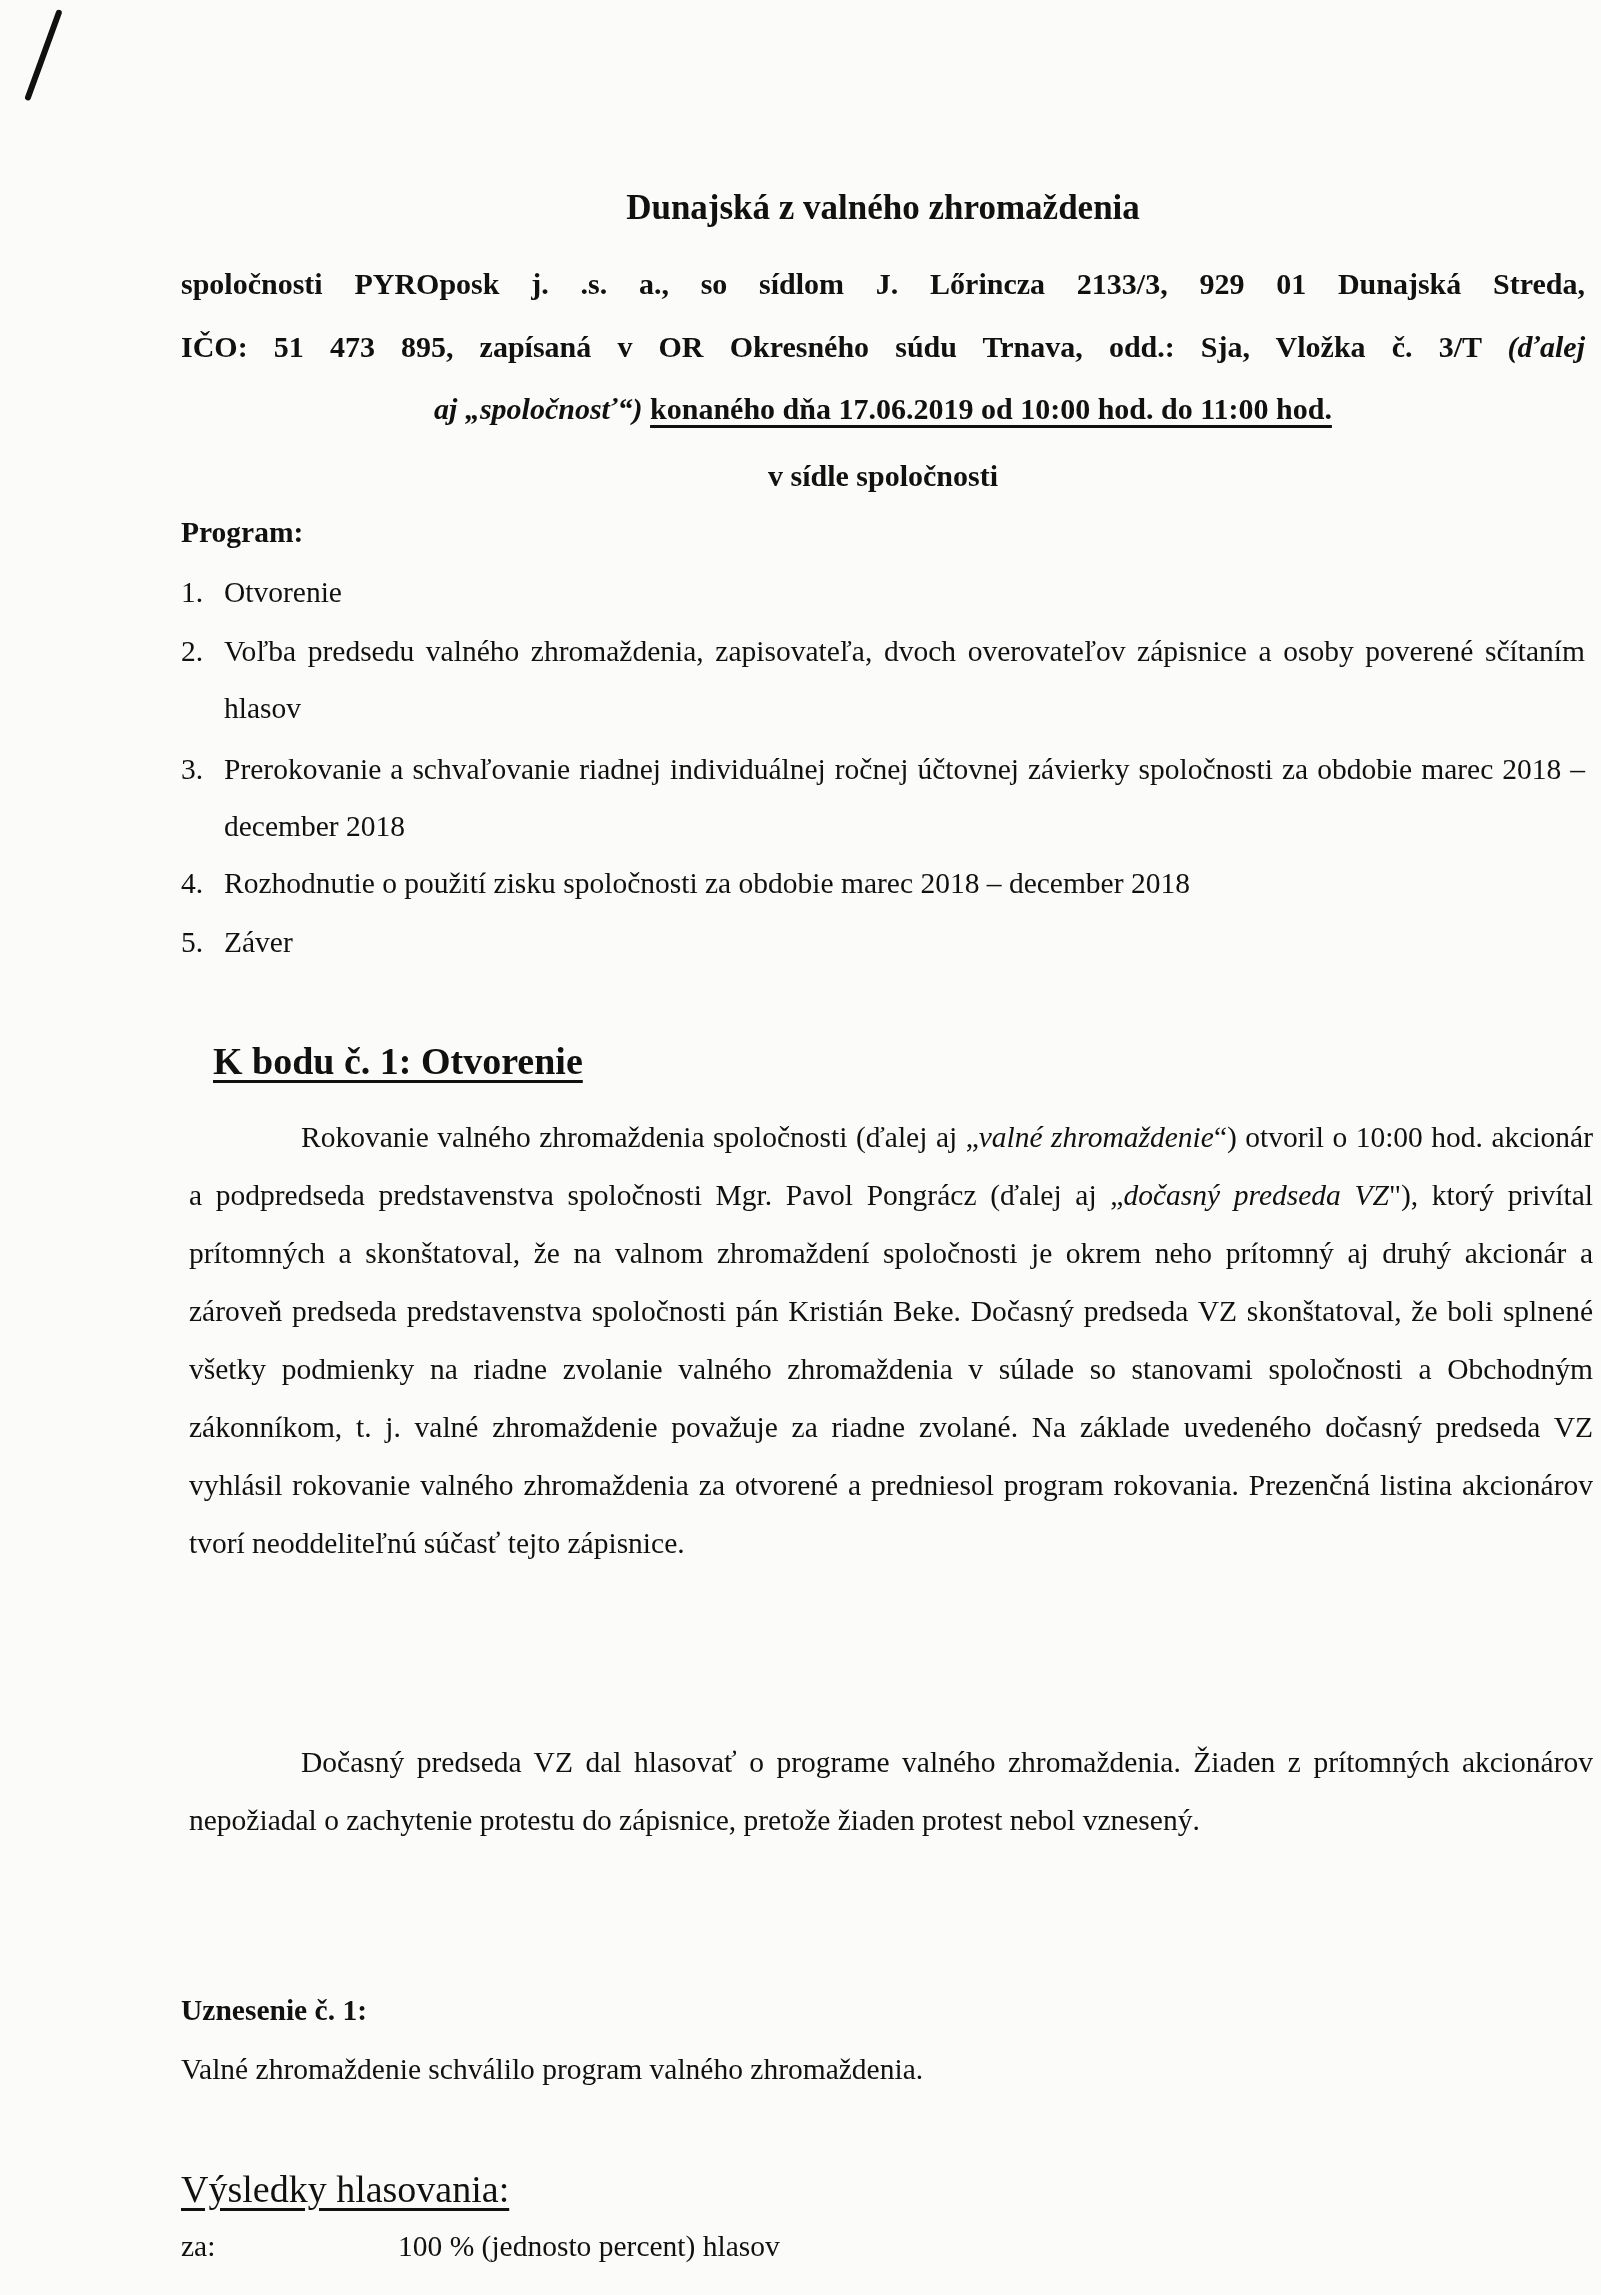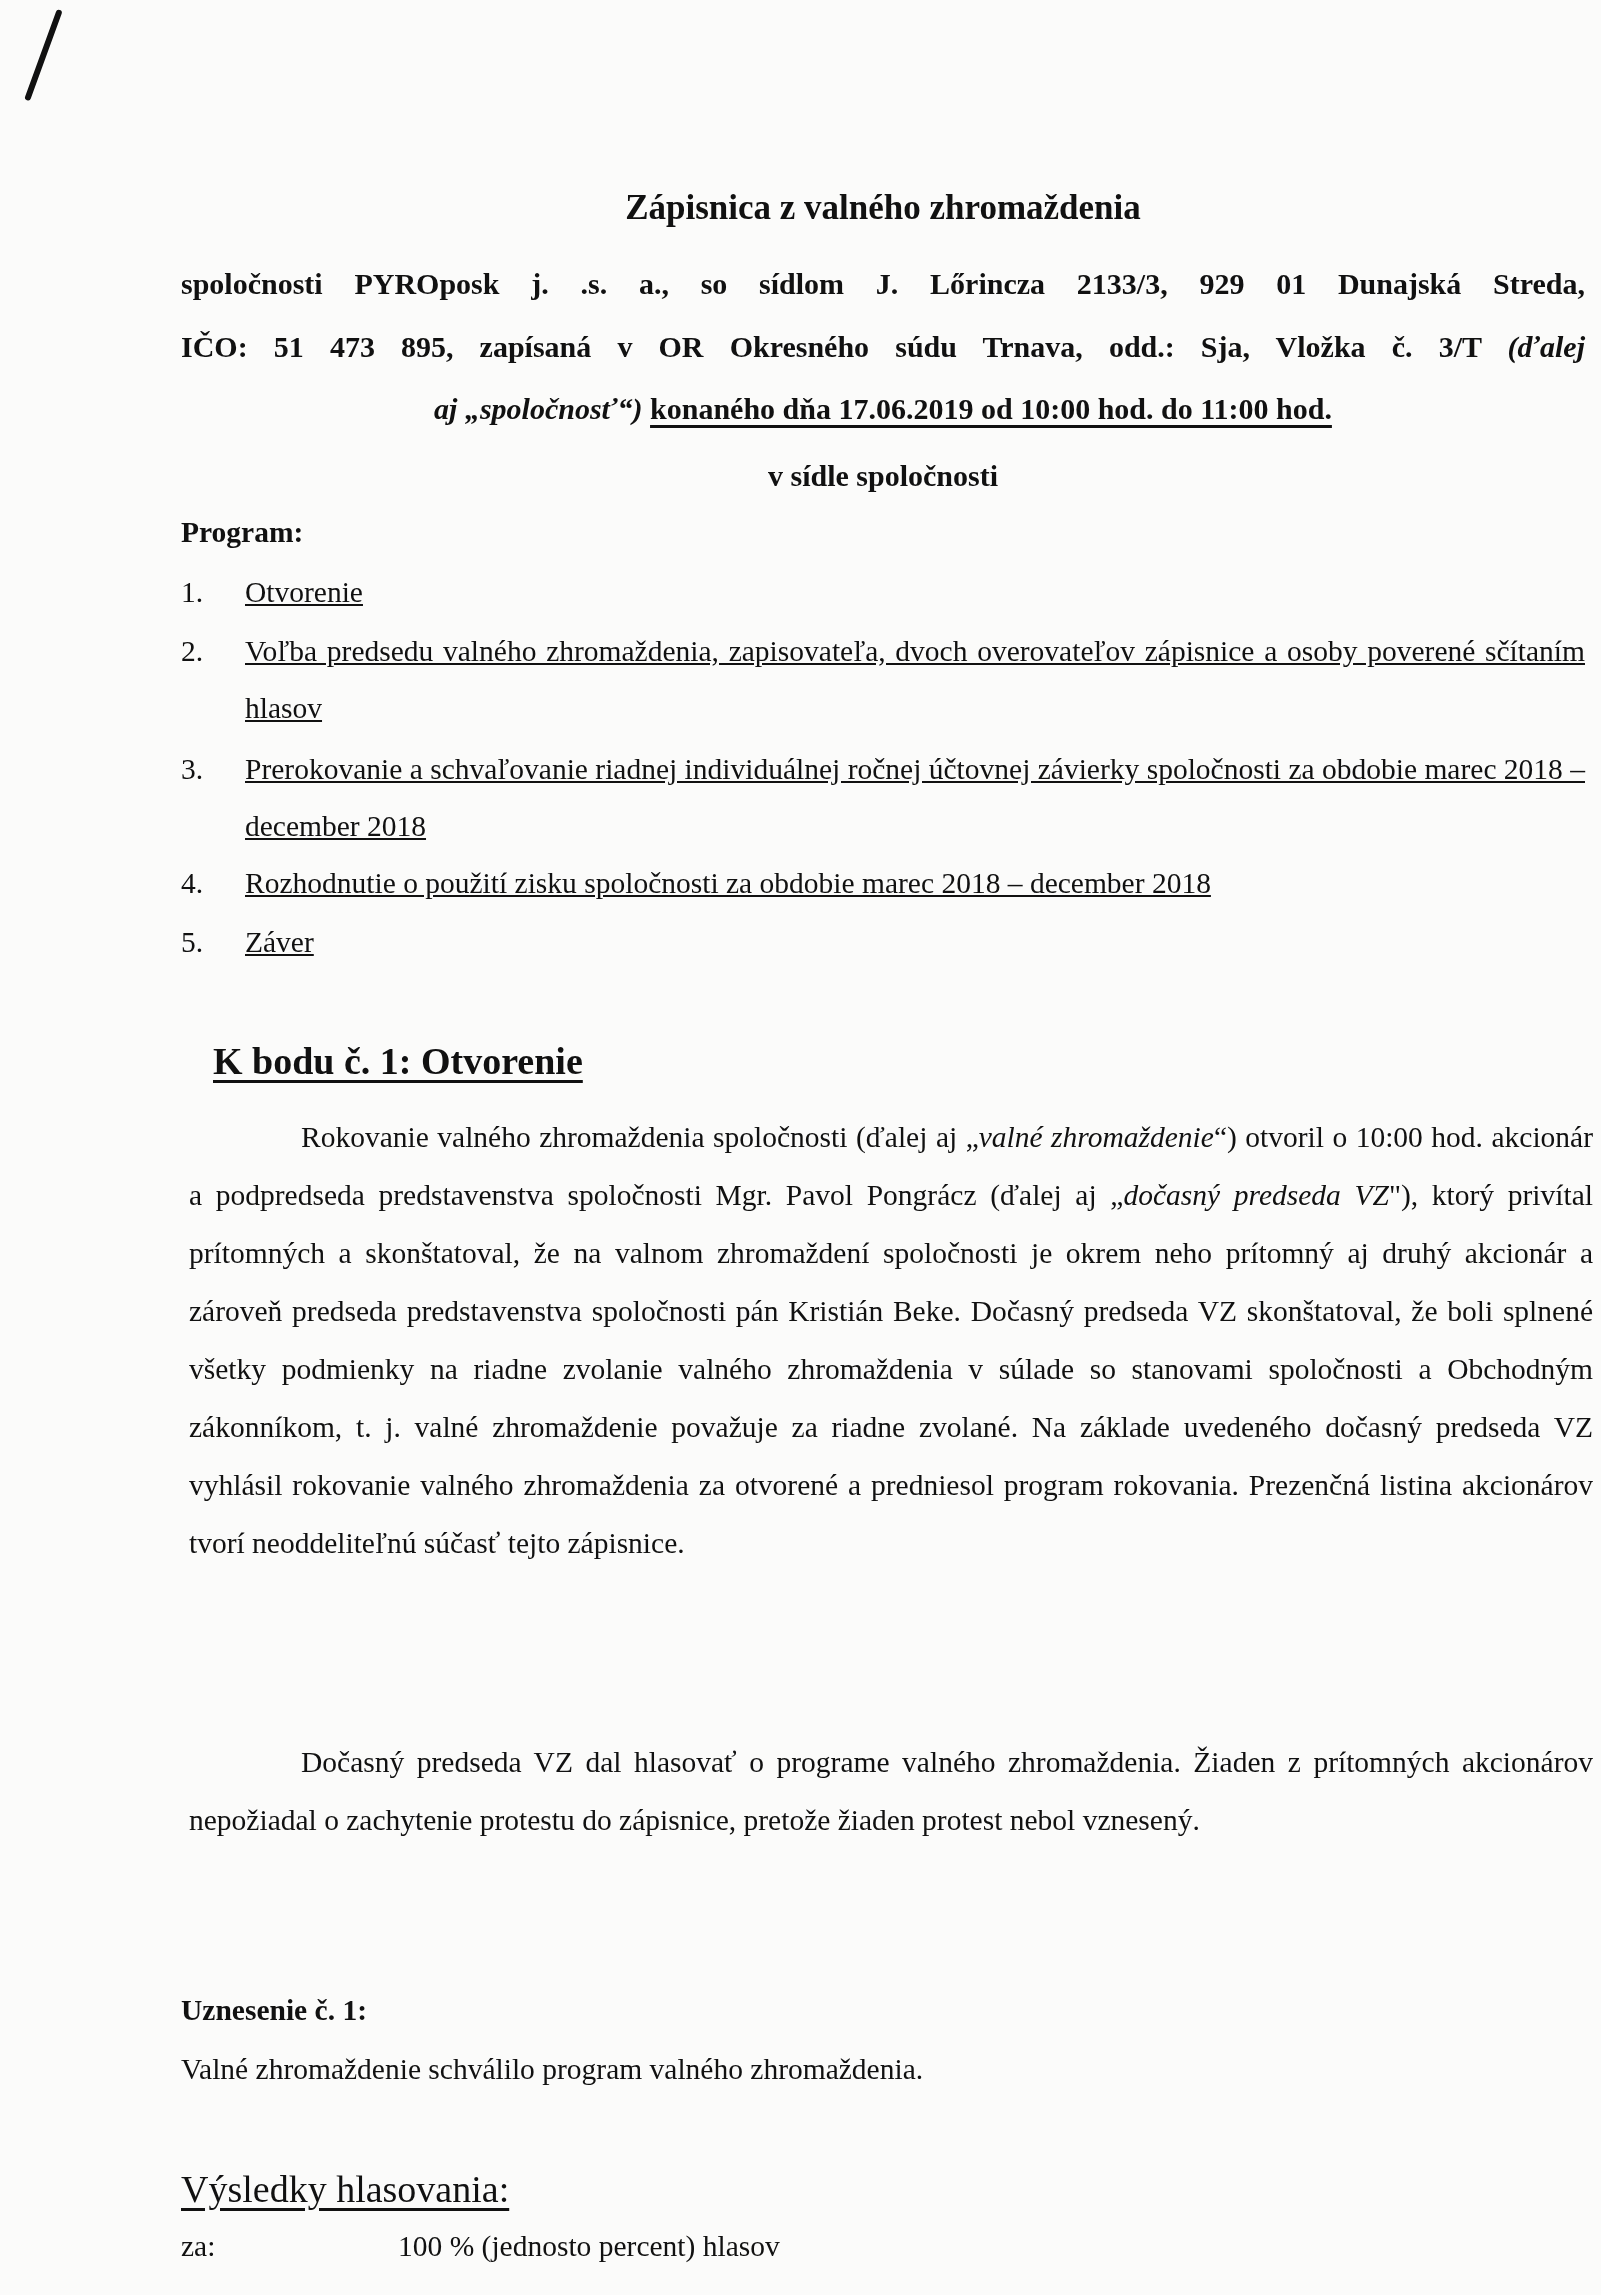--- a/index.html
+++ b/index.html
@@ -23,37 +23,37 @@
   .hdr {
     position:absolute; left:0; width:1404px; font-size:30px; font-weight:bold; line-height:1;
   }
   .hdr.c { text-align:center; }
   .hdr.j { text-align:justify; text-align-last:justify; }
   .u { text-decoration:underline; text-decoration-thickness:2.9px; text-underline-offset:5.9px;text-align:right; }
   .it { font-style:italic; }
   .prog-label { position:absolute; left:0; top:516px; font-size:29.5px; font-weight:bold; }
   .pitem { position:absolute; left:0; width:1404px; font-size:29.5px; line-height:57px; }
   .pitem .num { position:absolute; left:0; top:0; }
-  .pitem .txt { display:block; margin-left:64px; text-align:justify;text-decoration:underline; }
+  .pitem .txt { display:block; margin-left:43px; text-align:justify; }
   .sec-h { position:absolute; left:0; top:1039px; font-size:38px; font-weight:bold;margin-left:32px; }
   .para { position:absolute; left:0; width:1404px; font-size:29.5px; line-height:58px; text-align:justify; text-indent:112px; margin:8px; }
   .res-h { position:absolute; left:0; top:1994px; font-size:29.5px; font-weight:bold; }
   .res-t { position:absolute; left:0; top:2053px; font-size:29.5px; }
   .vote-h { position:absolute; left:0; top:2167px; font-size:38px; text-decoration:underline; text-underline-offset:5.9px; }
   .vote-row { position:absolute; left:0; top:2230px; font-size:29.5px; }
   .vote-row .lab { display:inline-block; width:217px; }
 </style>
 </head>
 <body>
 
 <div class="pen-mark"></div>
 
 <div class="page">
 
-  <div class="title">Zápisnica z valného zhromaždenia</div>
+  <div class="title">Dunajská z valného zhromaždenia</div>
 
   <div class="hdr j" style="top:269px;">spoločnosti PYROposk j. .s. a., so sídlom J. Lőrincza 2133/3, 929 01 Dunajská Streda,</div>
 
   <div class="hdr j" style="top:332px;">
     <span>IČO: 51 473 895, zapísaná v OR Okresného súdu Trnava, odd.: Sja, Vložka č. 3/T </span><span class="it">(ďalej</span>
   </div>
 
   <div class="hdr c" style="top:394px;">
     <span class="it">aj „spoločnosť“)</span>
     <span class="u">konaného dňa 17.06.2019 od 10:00 hod. do 11:00 hod.</span>

